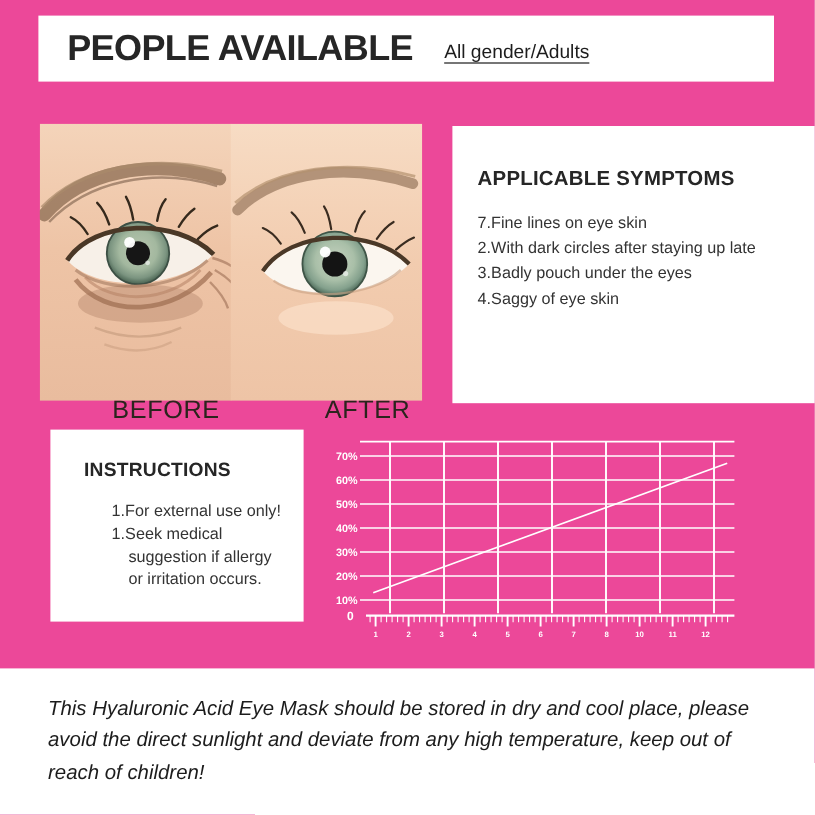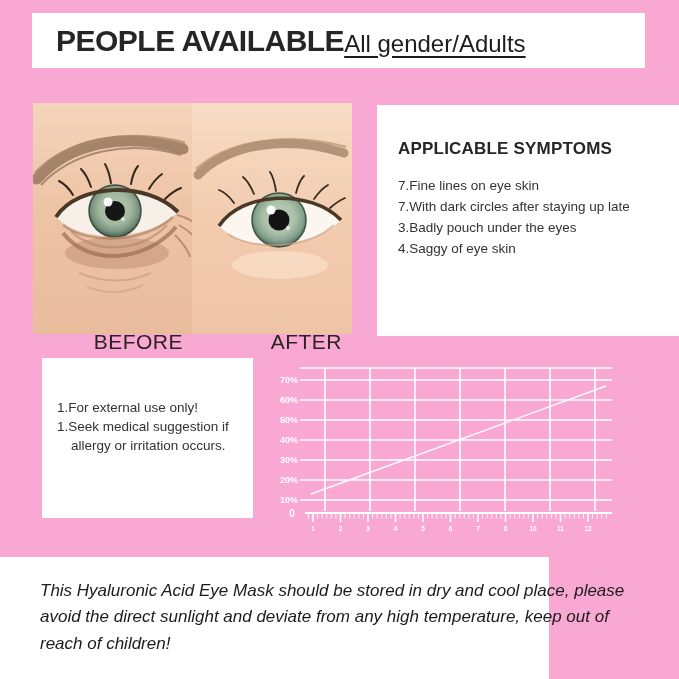--- a/index.html
+++ b/index.html
@@ -1,26 +1,26 @@
 <!DOCTYPE html>
 <html><head>
 <meta charset="utf-8">
 <style>
   * { margin:0; padding:0; box-sizing:border-box; }
   body { background:#e8e8e8; font-family:"Liberation Sans", sans-serif; }
   .canvas {
     position:relative; width:679px; height:679px; overflow:hidden;
-    background:#f9a8d4;
+    background:#ec4899;
   }
   .white-box { position:absolute; background:#ffffff; }
 
   
   .header-box { left:32px; top:13px; width:613px; height:55px; display:flex; align-items:center; }
   .header-title { font-size:30px; font-weight:700; color:#262626; letter-spacing:-0.5px; margin-left:24px; }
-  .header-subtitle { font-size:24px; color:#1d1d1d; margin-top:6px;
+  .header-subtitle { font-size:16px; color:#1d1d1d; margin-left:26px; margin-top:6px;
     text-decoration:underline; text-underline-offset:4px; }
 
   
   .photo { position:absolute; top:103px; width:160px; height:260px; overflow:hidden; }
   .photo svg { display:block; }
   .photo-before { left:33px; }
   .photo-after { left:192px; }
   .photo-label { position:absolute; right:10px; bottom:9px; font-size:21px; color:#2b241d; letter-spacing:0.5px; }
 
   
@@ -28,27 +28,27 @@
   .symptoms-title { font-size:17px; font-weight:700; color:#262626; letter-spacing:0.2px; }
   .symptoms-list { margin-top:16px; }
   .symptoms-list .li { font-size:13.5px; color:#333333; line-height:21px;
     padding-left:14px; text-indent:-14px; }
 
   
   .instructions-box { left:42px; top:358px; width:211px; height:160px; padding:26px 14px 0 28px; }
   .instructions-title { font-size:16px; font-weight:700; color:#262626; letter-spacing:0.2px; }
   .instructions-list { margin-top:14px; margin-left:-13px; }
   .instructions-list .li { font-size:13.5px; color:#333333; line-height:19px;
-    padding-left:14px; text-indent:-14px; }
+    padding-left:14px; text-indent:-14px;margin-left:36px; }
 
   
   .chart-svg { position:absolute; left:278px; top:360px; }
 
   
-  .footer { left:0; top:557px; width:549px; height:122px; }
+  .footer { left:0; top:557px; width:679px; height:122px; }
   .footer-text { position:absolute; left:40px; top:21px; width:608px;
     font-size:17px; font-style:italic; color:#1c1c1c; line-height:1.55; }
 </style>
 </head>
 <body>
 
 <div class="canvas">
 
   <div class="white-box header-box">
     <div class="header-title">PEOPLE AVAILABLE</div>
@@ -134,27 +134,28 @@
 
       <ellipse cx="88" cy="162" rx="48" ry="14" fill="#ffe9d6" opacity="0.5"></ellipse>
     </svg>
     <div class="photo-label">AFTER</div>
   </div>
 
   <div class="white-box symptoms-box">
     <div class="symptoms-title">APPLICABLE SYMPTOMS</div>
     <div class="symptoms-list">
       <div class="li">7.Fine lines on eye skin</div>
-      <div class="li">7.With dark circles after staying up late</div>
+      <div class="li">2.With dark circles after staying up late</div>
       <div class="li">3.Badly pouch under the eyes</div>
       <div class="li">4.Saggy of eye skin</div>
     </div>
   </div>
 
   <div class="white-box instructions-box">
+    <div class="instructions-title">INSTRUCTIONS</div>
     <div class="instructions-list">
       <div class="li">1.For external use only!</div>
       <div class="li">1.Seek medical suggestion if allergy or irritation occurs.</div>
     </div>
   </div>
 
   <svg class="chart-svg" width="350" height="190" viewBox="0 0 350 190">
       <line x1="22" y1="8" x2="334" y2="8" stroke="#ffffff" stroke-width="1.4"></line>
       <line x1="22" y1="20" x2="334" y2="20" stroke="#ffffff" stroke-width="1.4"></line>
       <text x="20" y="23" fill="#ffffff" font-size="9" font-weight="bold" text-anchor="end" font-family="&quot;Liberation Sans&quot;,sans-serif">70%</text>

